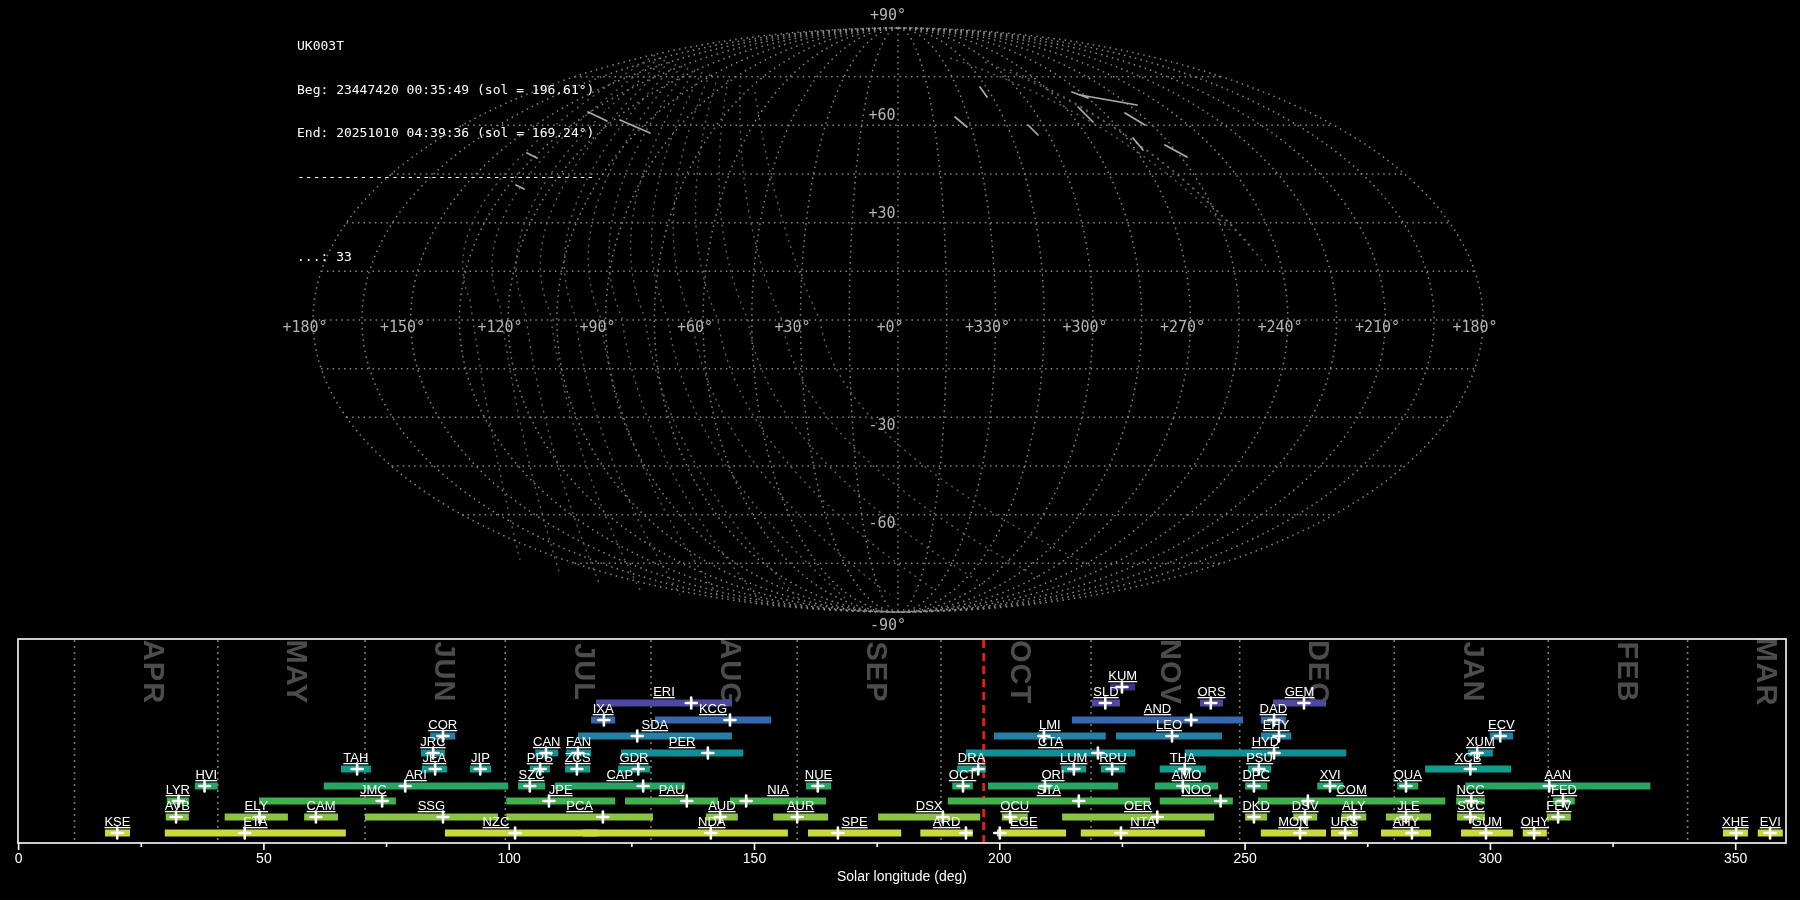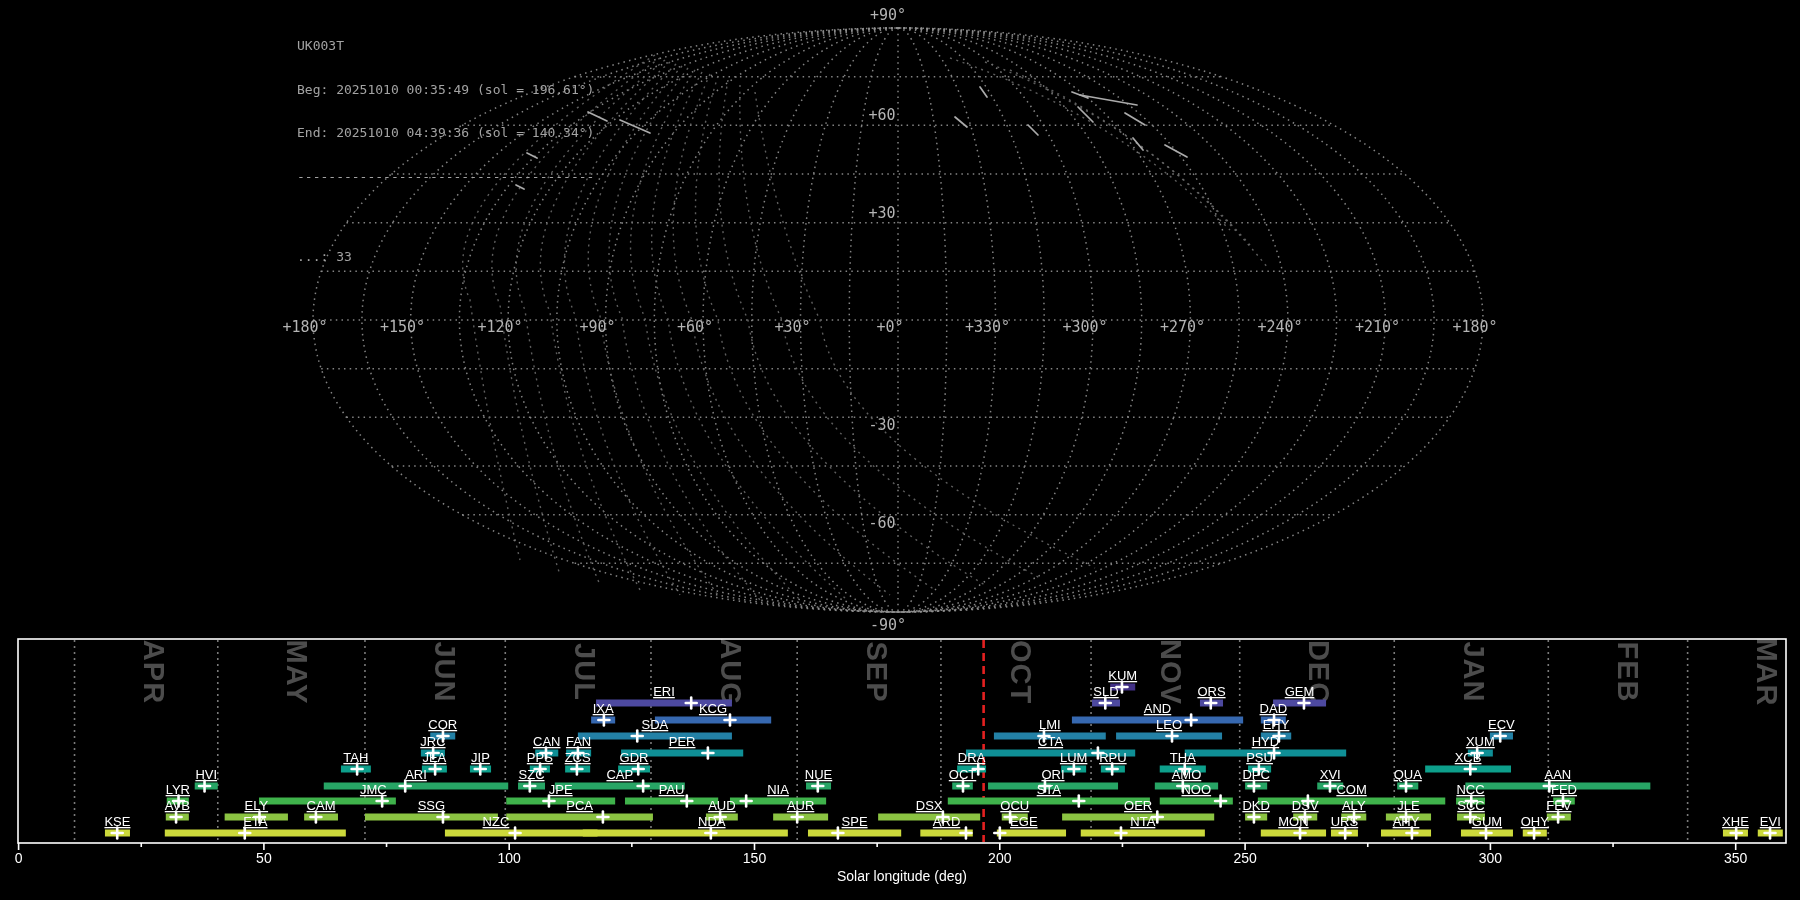--- a/index.html
+++ b/index.html
@@ -1,18 +1,18 @@
 <!DOCTYPE html>
 <html><head>
 <meta charset="utf-8">
 <style>
   html,body{margin:0;padding:0;background:#000;}
   #screen{position:relative;width:1800px;height:900px;background:#000;overflow:hidden;
           font-family:"Liberation Sans",sans-serif;}
-  #header{position:absolute;left:297px;top:10px;color:#a3a3a3;
+  #header{position:absolute;left:297px;top:10px;color:#ffffff;
           font-family:"DejaVu Sans Mono",monospace;font-size:13px;line-height:14.5px;white-space:pre;}
   #header .gap{height:8px;}
   svg{position:absolute;left:0;top:0;display:block;}
   .grid{fill:none;stroke:#8f8f8f;stroke-width:1.5;stroke-dasharray:1.5 4.2;opacity:.92;}
   .mpath{fill:none;stroke:#686868;stroke-width:1.4;stroke-dasharray:2 4.6;opacity:.9;}
   .streak{stroke:#ababab;stroke-width:1.7;stroke-linecap:round;}
   .maplbl{fill:#b4b4b4;font-family:"DejaVu Sans Mono",monospace;font-size:15px;}
   .frame{fill:none;stroke:#fff;stroke-width:1.6;}
   .monthline{stroke:#7a7a7a;stroke-width:1.6;stroke-dasharray:2 4;}
   .monthlbl{fill:#4c4c4c;font-size:29px;font-weight:700;letter-spacing:1px;}
@@ -109,22 +109,22 @@
       <text x="888" y="20" class="maplbl" text-anchor="middle">+90°</text>
       <text x="882" y="120.33333333333334" class="maplbl" text-anchor="middle">+60</text>
       <text x="882" y="217.66666666666669" class="maplbl" text-anchor="middle">+30</text>
       <text x="882" y="430.3333333333333" class="maplbl" text-anchor="middle">-30</text>
       <text x="882" y="527.6666666666666" class="maplbl" text-anchor="middle">-60</text>
       <text x="888" y="630" class="maplbl" text-anchor="middle">-90°</text>
     </svg>
 
   <div id="header">
     <div>UK003T</div>
-    <div>Beg: 20251010 00:35:49 (sol = 196.61°)</div>
-    <div>End: 20251010 04:39:36 (sol = 140.34°)</div>
+    <div>Beg: 23447420 00:35:49 (sol = 196.61°)</div>
+    <div>End: 20251010 04:39:36 (sol = 169.24°)</div>
     <div>--------------------------------------</div>
     <div class="gap"></div>
     <div>...: 33</div>
   </div>
 
   <svg id="chart" width="1800" height="264" viewBox="0 636 1800 264" style="top:636px;">
       <line x1="74.5284" y1="640" x2="74.5284" y2="842" class="monthline"></line>
       <text x="144.1936" y="672" class="monthlbl" text-anchor="middle" transform="rotate(90 144.1936 672)">APR</text>
       <line x1="217.78359999999998" y1="640" x2="217.78359999999998" y2="842" class="monthline"></line>
       <text x="287.4488" y="672" class="monthlbl" text-anchor="middle" transform="rotate(90 287.4488 672)">MAY</text>

